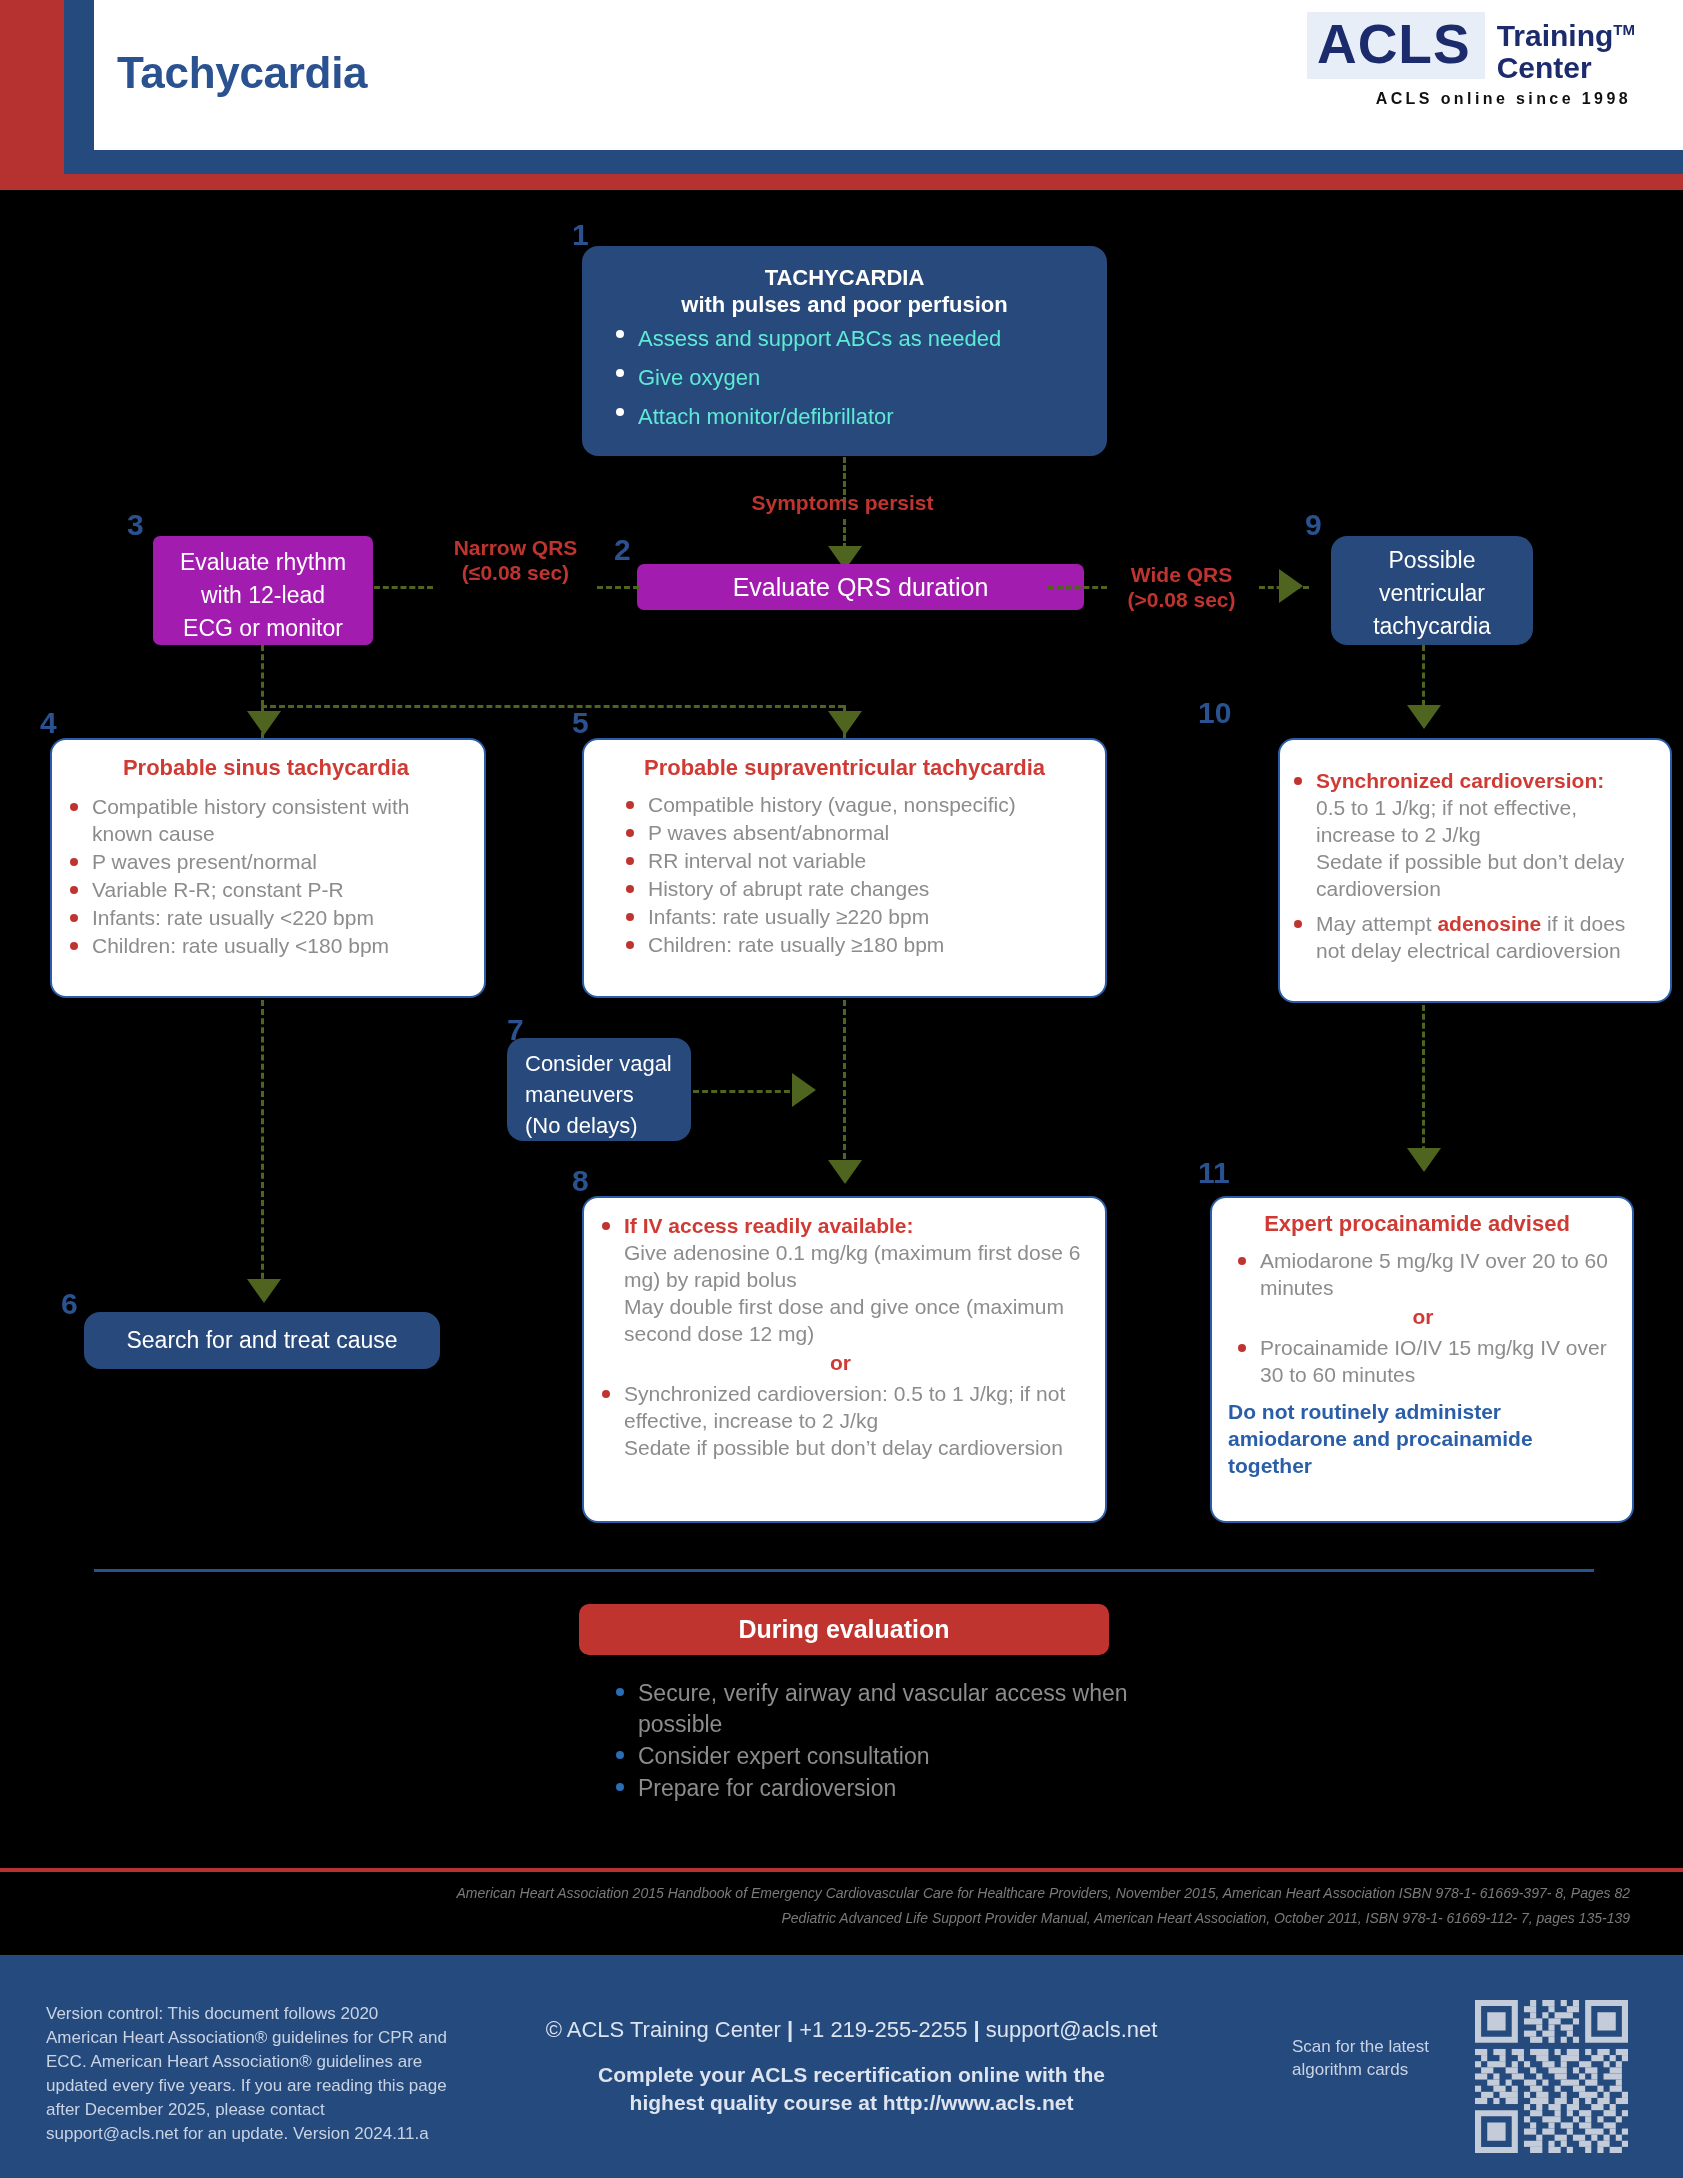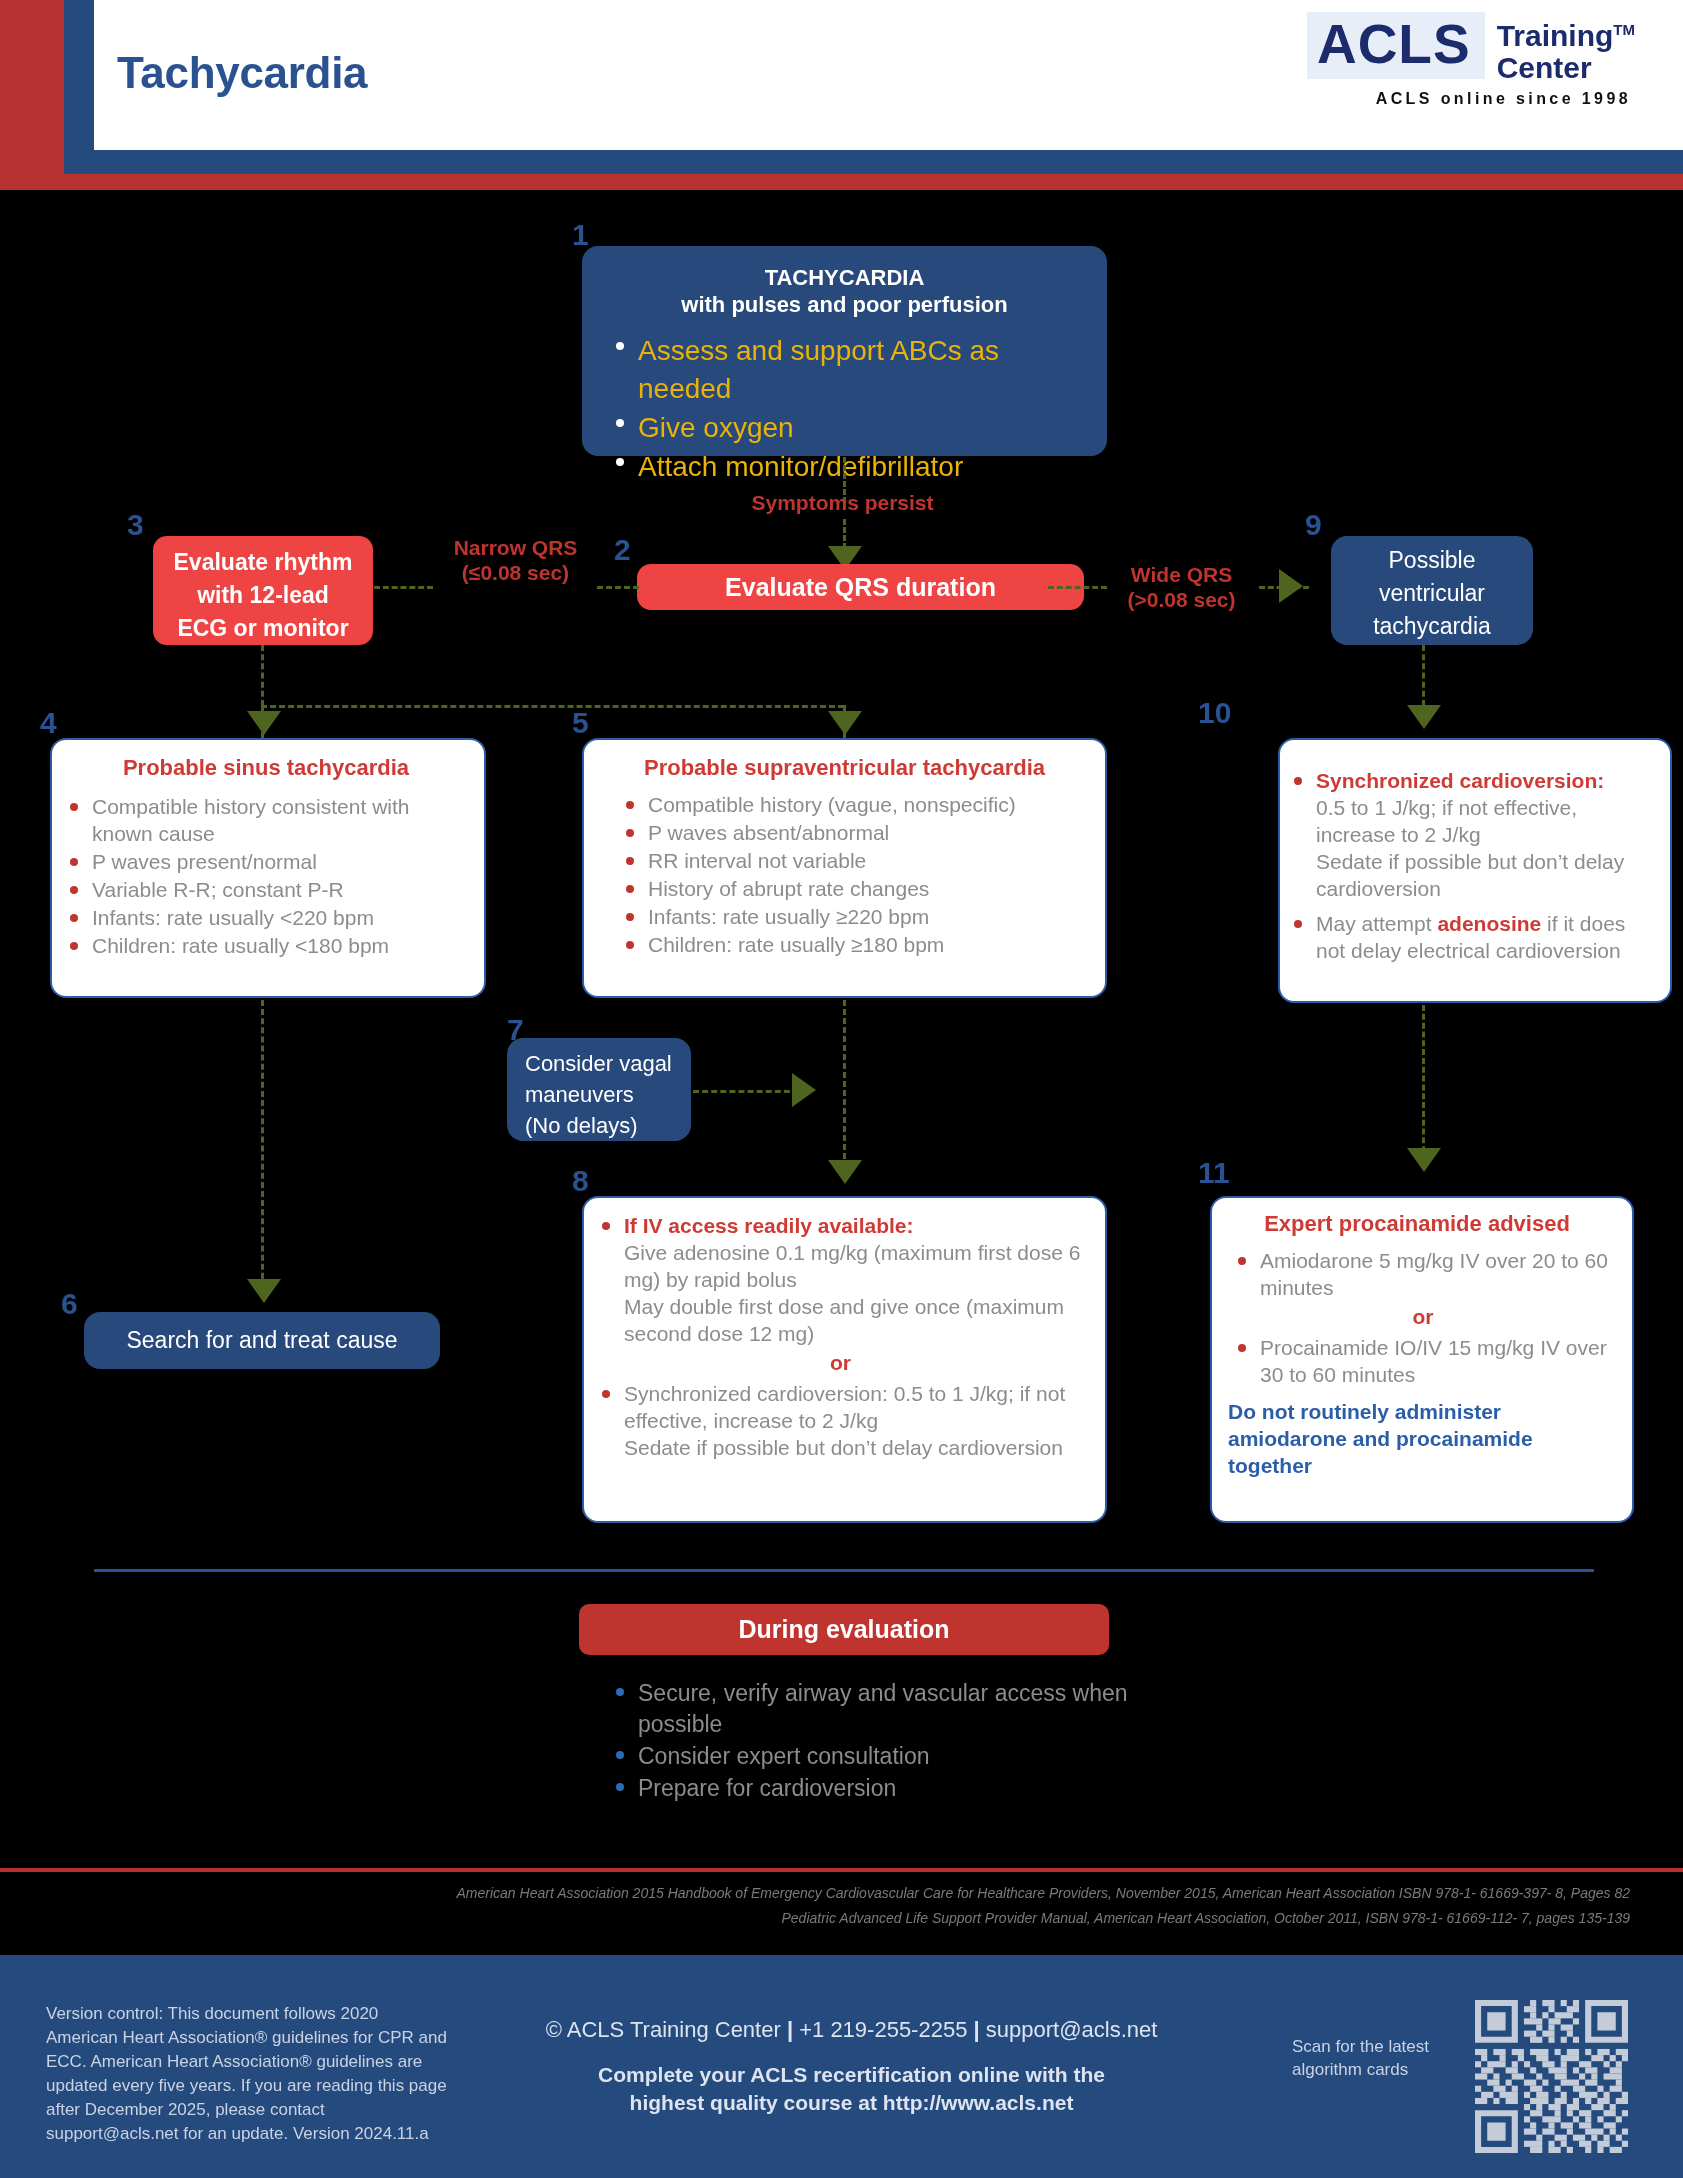--- a/index.html
+++ b/index.html
@@ -14,21 +14,21 @@
   .logo{position:absolute;right:48px;top:12px;width:554px;height:129px;}
   .logo-row{display:flex;align-items:flex-start;justify-content:flex-end;}
   .logo-acls{background:#e8eef8;color:#1b2b6b;font-size:55px;font-weight:bold;line-height:61px;padding:2px 14px 4px 10px;letter-spacing:1px;font-family:"Liberation Sans",sans-serif;}
   .logo-tc{color:#1b2b6b;font-size:30px;font-weight:bold;line-height:32px;margin-left:12px;padding-top:2px;}
   .logo-tm{font-size:15px;vertical-align:super;}
   .logo-tag{text-align:right;color:#111;font-size:16px;font-weight:bold;letter-spacing:3.4px;margin-top:6px;padding-right:4px;}
 
   
   .box{position:absolute;box-sizing:border-box;}
   .bx-blue{background:#27497c;border-radius:16px;color:#fff;}
-  .bx-red{background:#ef4444;border-radius:14px;color:#fff;font-weight:bold;}
+  .bx-red{background:#a21caf;border-radius:7px;color:#fff;}
   .bx-out{background:#ffffff;border:2px solid #2a5ea8;border-radius:16px;}
   .num{position:absolute;color:#2a5190;font-size:30px;font-weight:bold;line-height:30px;}
 
   .bx-title{text-align:center;font-size:22px;font-weight:bold;line-height:27px;}
   .bx-title-red{color:#cf3b34;}
   .bx-body{font-size:21px;line-height:27px;color:#8c8c8c;}
 
   ul.bl{list-style:none;margin:0;padding:0;}
   ul.bl>li{position:relative;padding-left:34px;margin-bottom:1px;}
   ul.bl>li:before{content:"";position:absolute;left:12px;top:10px;width:8px;height:8px;border-radius:50%;background:#c0342f;}
@@ -85,21 +85,21 @@
         <span>Center</span>
       </div>
     </div>
     <div class="logo-tag">ACLS online since 1998</div>
   </div>
 
   <div class="num" style="left:572px;top:220px;">1</div>
   <div class="box bx-blue" style="left:582px;top:246px;width:525px;height:210px;padding:18px 22px;">
     <div class="bx-title">TACHYCARDIA</div>
     <div class="bx-title">with pulses and poor perfusion</div>
-    <ul class="bl wht" style="margin-top:14px;font-size:28px;line-height:38px;color:#eab308;">
+    <ul class="bl wht" style="margin-top:2px;font-size:22px;line-height:38px;color:#5eead4;">
       <li>Assess and support ABCs as needed</li>
       <li>Give oxygen</li>
       <li>Attach monitor/defibrillator</li>
     </ul>
   </div>
 
   <div class="vl" style="left:843px;top:457px;height:46px;"></div>
   <div class="lbl-red" style="left:694px;top:490px;width:297px;">Symptoms persist</div>
   <div class="vl" style="left:843px;top:519px;height:30px;"></div>
   <div class="arw-d" style="left:828px;top:546px;"></div>

